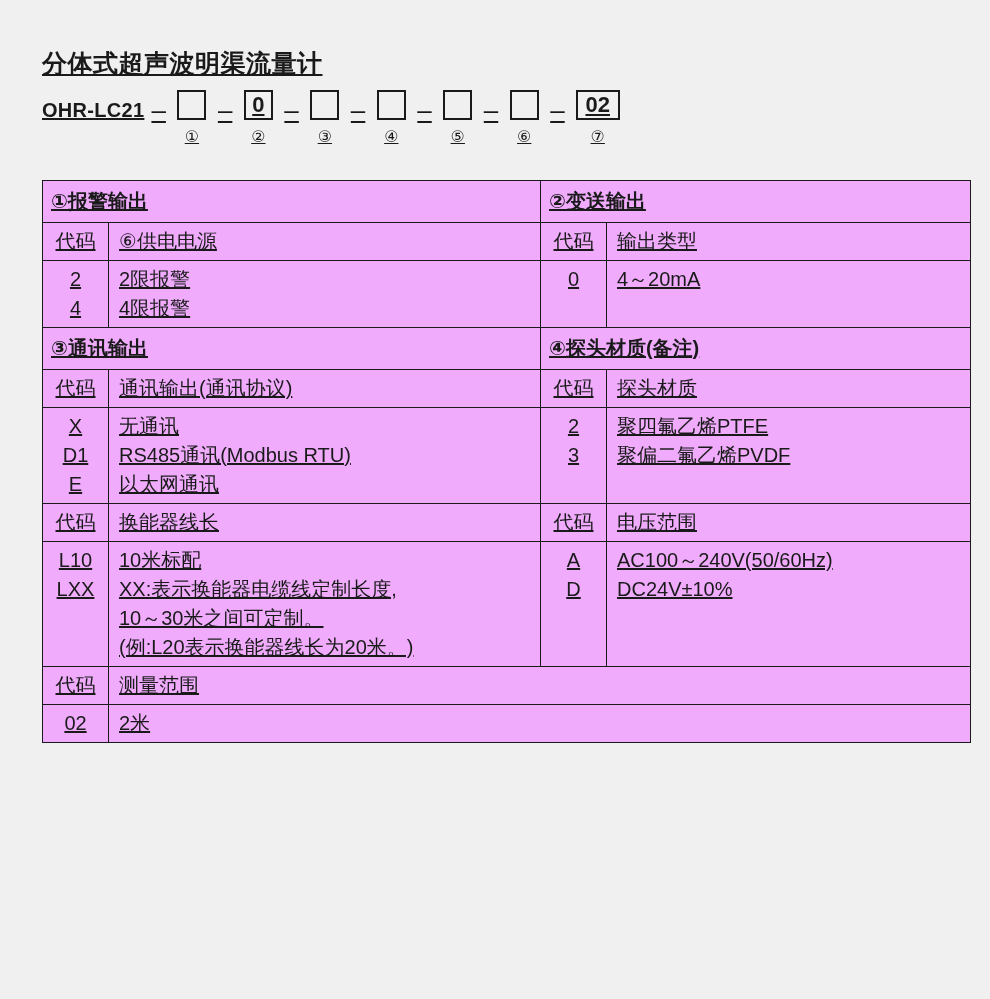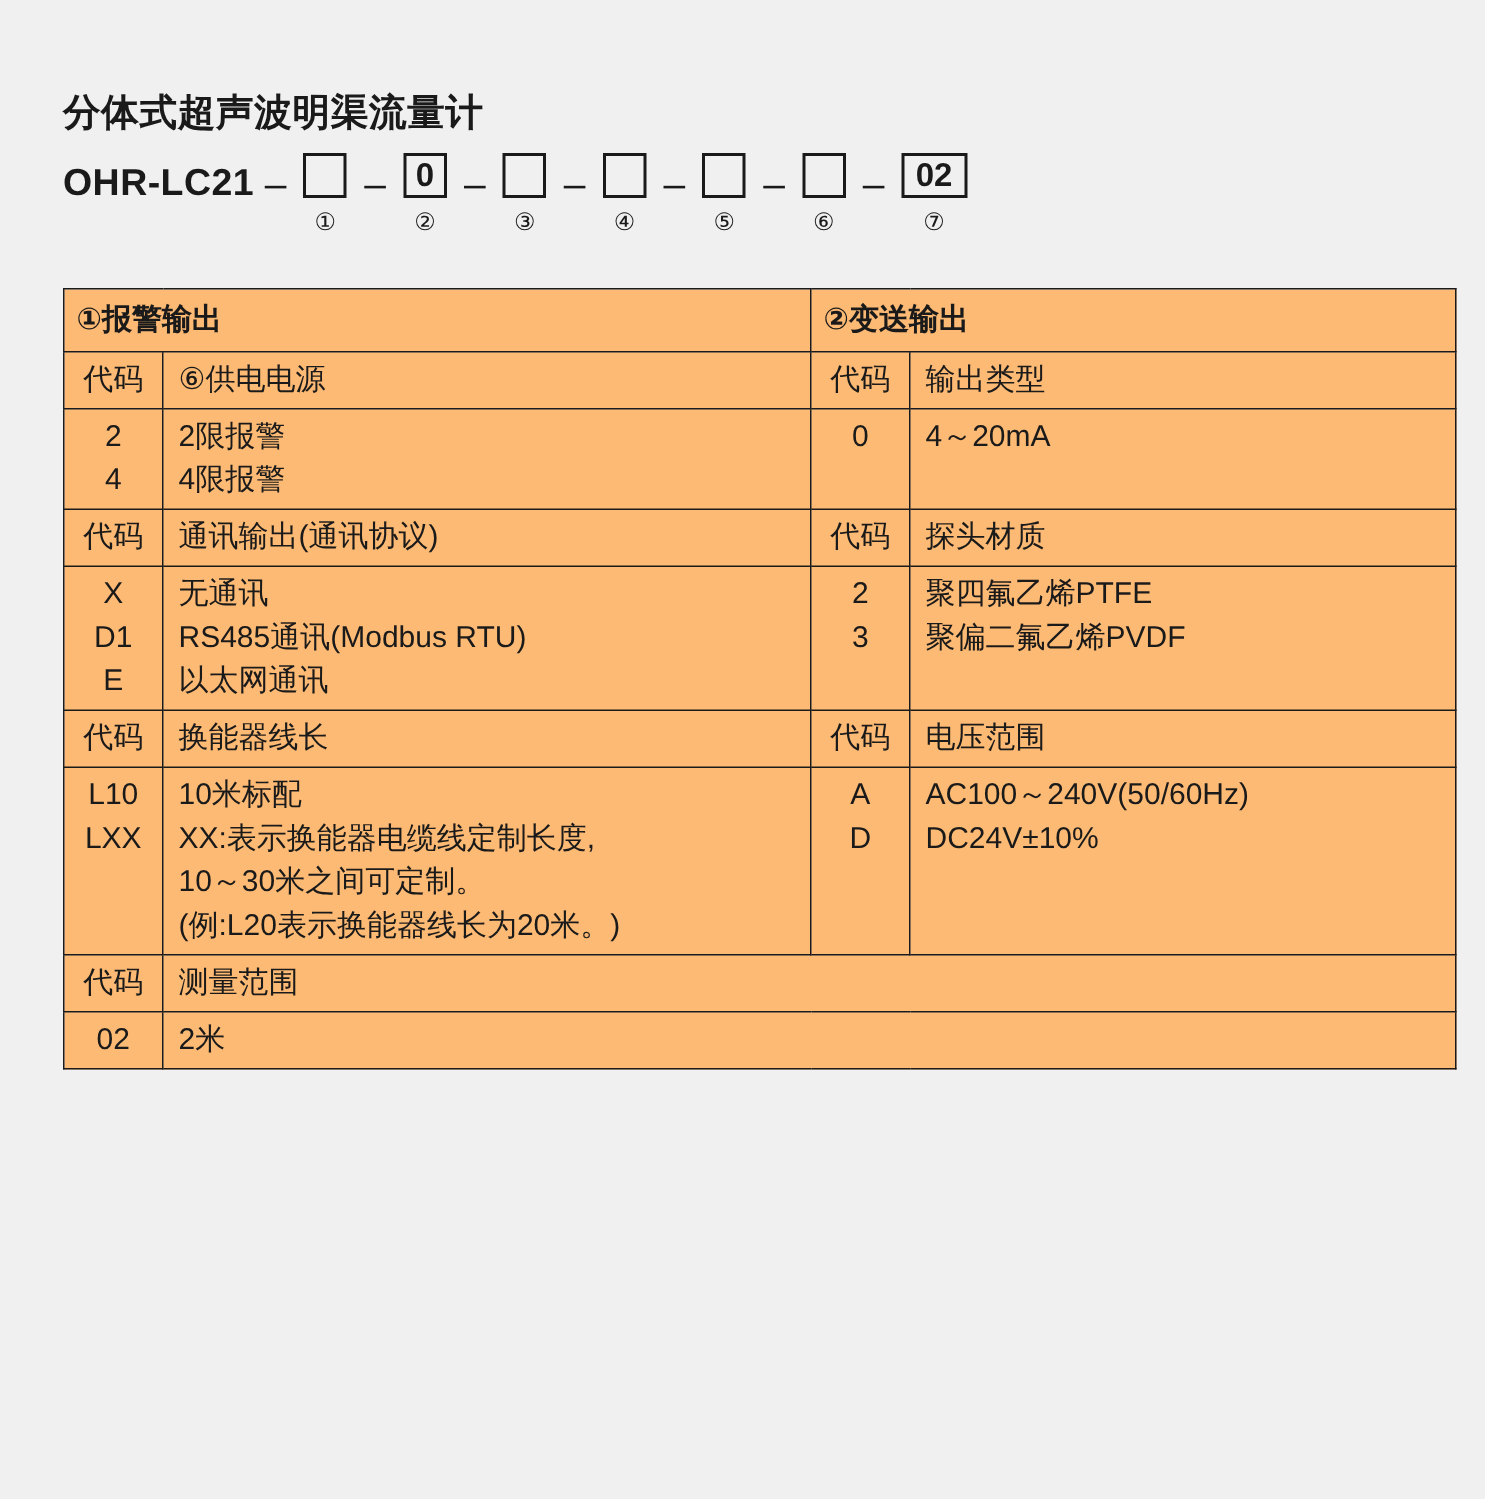--- a/index.html
+++ b/index.html
@@ -12,37 +12,38 @@
     background: #f0f0f0;
     font-family: "Liberation Sans", "DejaVu Sans", sans-serif;
     color: #1a1a1a;
     overflow: hidden;
   }
   .page {
     position: relative;
     width: 990px;
     height: 999px;
     box-sizing: border-box;
-    padding: 60px 20px 0 42px;
+    padding: 48px 20px 0 42px;
+    text-decoration: underline;
   }
   .doc-title {
     font-size: 25px;
     font-weight: bold;
     letter-spacing: 0.5px;
     margin: 0 0 12px 0;
     line-height: 1.2;
   }
   
   .model-line {
     display: flex;
     align-items: flex-start;
     height: 72px;
   }
   .model-prefix {
-    font-size: 25px;
+    font-size: 20px;
     font-weight: bold;
     line-height: 40px;
     letter-spacing: 0.3px;
     white-space: nowrap;
   }
   .slot-group {
     display: flex;
     align-items: flex-start;
   }
   .dash {
@@ -83,21 +84,21 @@
     width: 928px;
     margin-top: 18px;
     table-layout: fixed;
   }
   .spec-table td {
     border: 1.5px solid #1a1a1a;
     padding: 4px 8px;
     font-size: 20px;
     vertical-align: top;
     line-height: 1.45;
-    background: #fdba74;
+    background: #f0abfc;
   }
   .sect-head {
     font-weight: bold;
     font-size: 21px;
     padding-top: 6px !important;
     padding-bottom: 6px !important;
   }
   .col-code {
     width: 66px;
     text-align: center;
@@ -201,20 +202,24 @@
       </td>
       <td class="col-code-r">
         <div>0</div>
       </td>
       <td class="rowlines pad-cell">
         <div>4～20mA</div>
       </td>
     </tr>
 
     <tr>
+      <td class="sect-head" colspan="2">③通讯输出</td>
+      <td class="sect-head" colspan="2">④探头材质(备注)</td>
+    </tr>
+    <tr>
       <td class="col-code hdr">代码</td>
       <td class="hdr pad-cell">通讯输出(通讯协议)</td>
       <td class="col-code-r hdr">代码</td>
       <td class="hdr pad-cell">探头材质</td>
     </tr>
     <tr>
       <td class="col-code">
         <div>X</div>
         <div>D1</div>
         <div>E</div>

